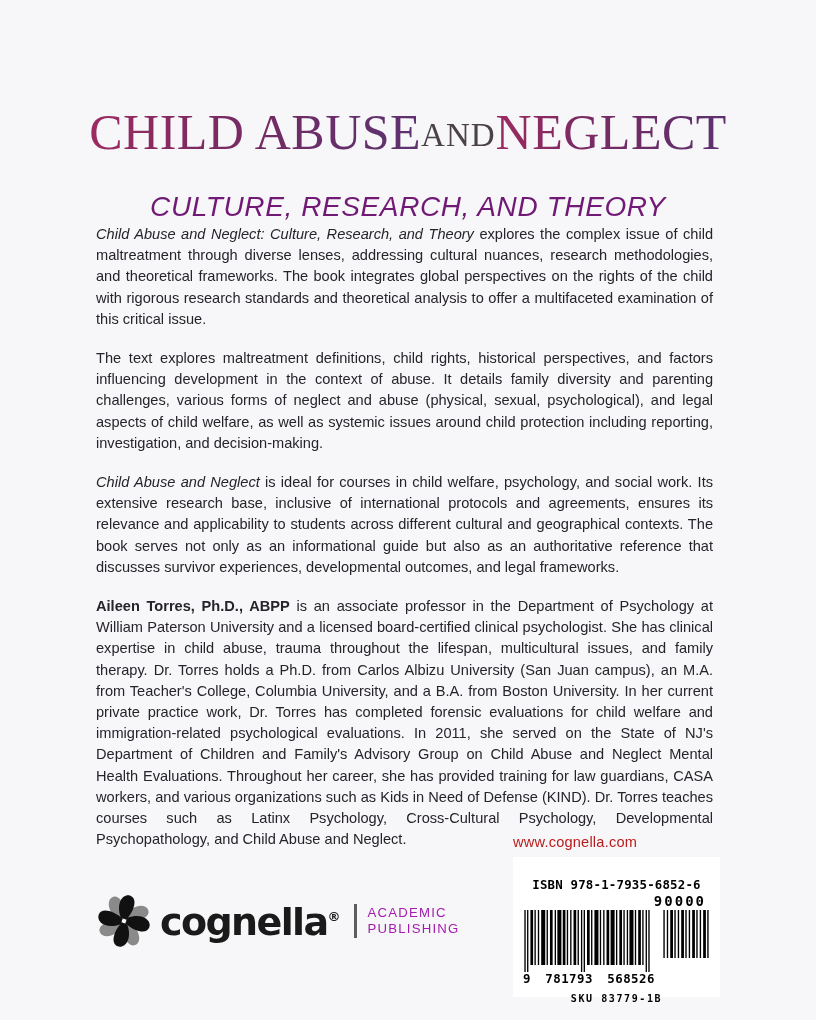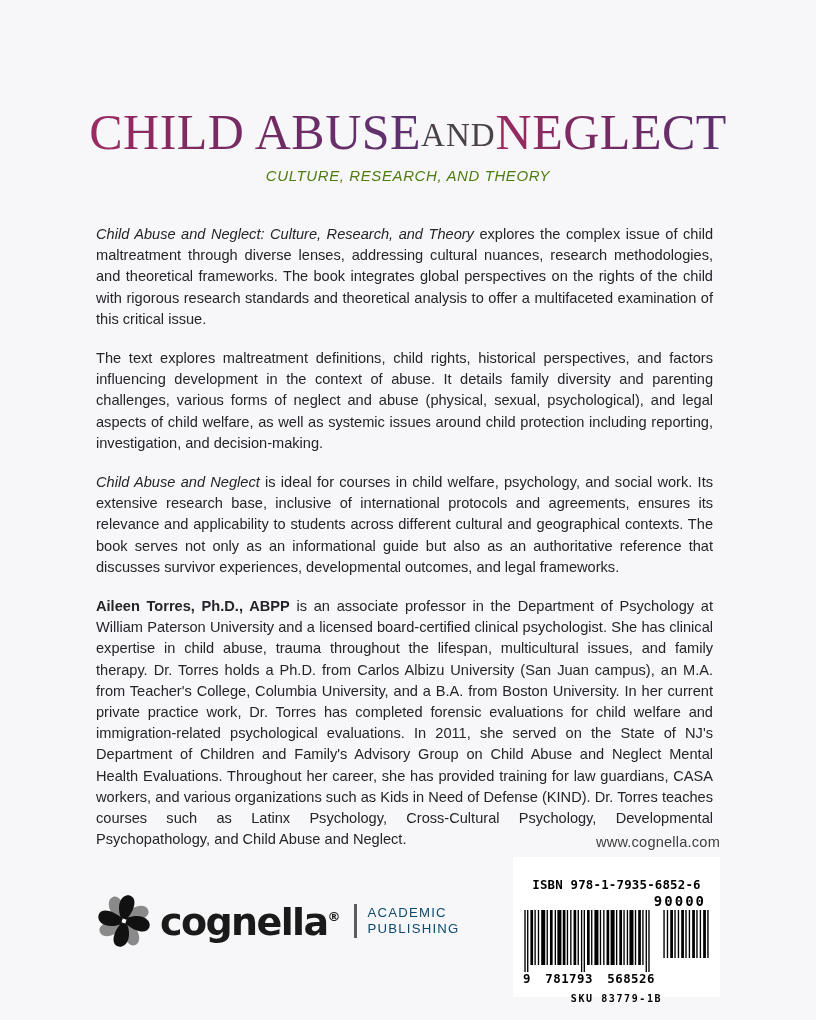--- a/index.html
+++ b/index.html
@@ -56,24 +56,24 @@
     font-size: 33px;
     color: #4a4248;
     letter-spacing: 1px;
     position: relative;
     top: -3px;
   }
   .book-subtitle {
     font-family: "Liberation Sans", sans-serif;
     font-style: italic;
     font-weight: 400;
-    font-size: 15px;
+    font-size: 28px;
     letter-spacing: 0.6px;
-    color: #4d7c0f;
-    margin: 8px 0 0 0;
+    color: #701a75;
+    margin: 32px 0 0 0;
     white-space: nowrap;
   }
 
   
   .body-copy {
     position: absolute;
     left: 96px;
     top: 224px;
     width: 625px;
     font-size: 14.6px;
@@ -126,33 +126,33 @@
     width: 3px;
     height: 34px;
     background: #5d5d5d;
     margin: 0 11px 0 13px;
   }
   .logo-tag {
     font-family: "Liberation Sans", sans-serif;
     font-size: 13.2px;
     font-weight: 400;
     letter-spacing: 1.2px;
-    color: #0c4a6e;
+    color: #a21caf;
     line-height: 16px;
   }
 
   
   .cognella-url {
     position: absolute;
     top: 834px;
     left: 513px;
     width: 207px;
-    text-align: right;
+    text-align: left;
     font-size: 14.6px;
-    color: #404040;
+    color: #b91c1c;
     letter-spacing: 0.2px;
   }
   .barcode-box {
     position: absolute;
     left: 513px;
     top: 857px;
     width: 207px;
     height: 140px;
     background: #ffffff;
     padding: 8px 10px 6px 10px;

